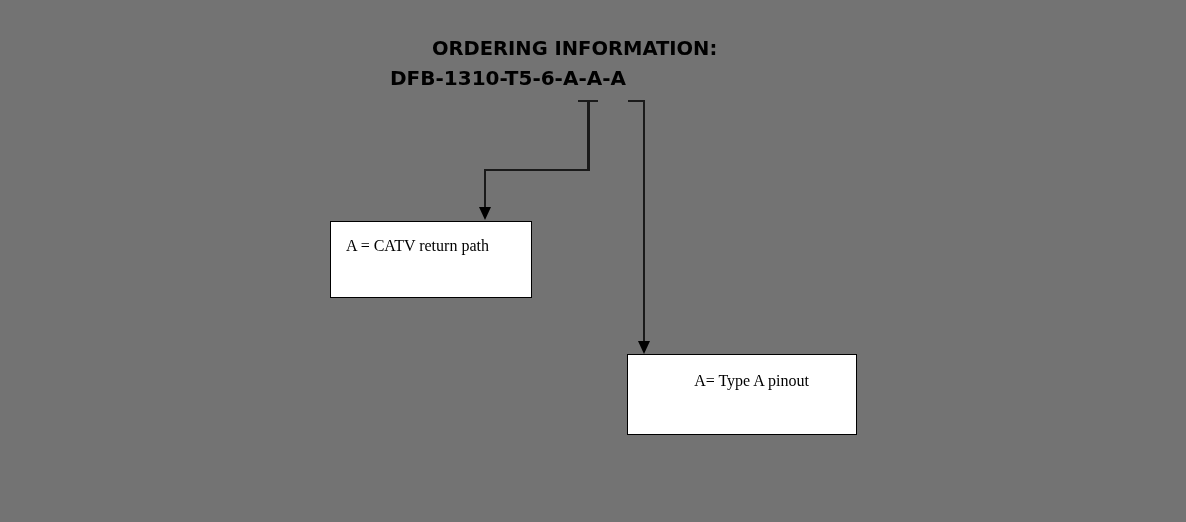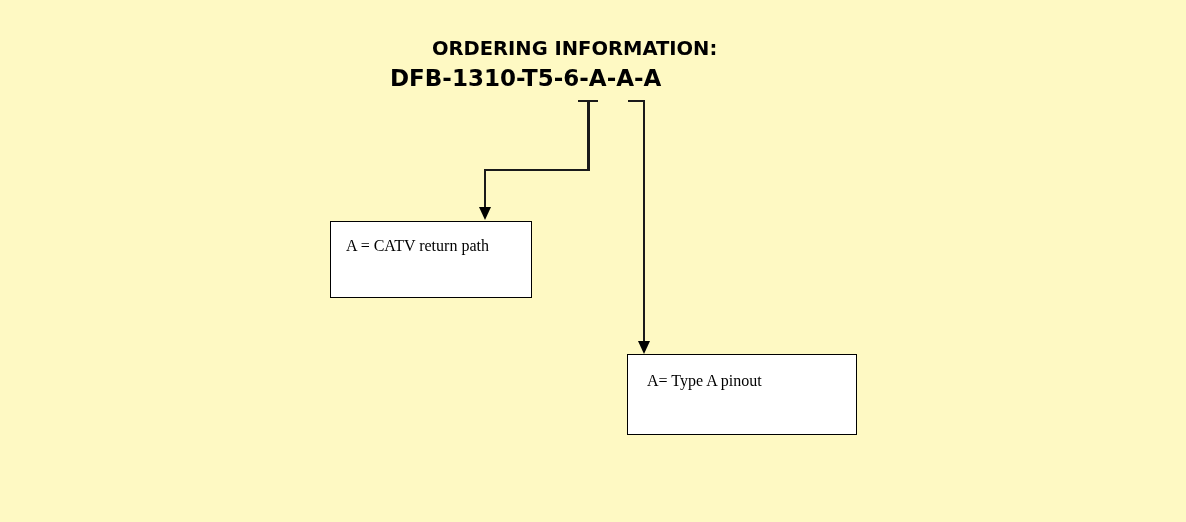--- a/index.html
+++ b/index.html
@@ -4,42 +4,42 @@
 <style>
   html, body {
     margin: 0;
     padding: 0;
     background: #ffffff;
   }
   #page {
     position: relative;
     width: 1186px;
     height: 522px;
-    background: #fef9c3;
+    background: #737373;
     overflow: hidden;
     font-family: "Liberation Serif", "DejaVu Serif", serif;
   }
   .heading-line1 {
     position: absolute;
     left: 432px;
     top: 37px;
     font-family: "DejaVu Sans", "Liberation Sans", sans-serif;
     font-weight: bold;
     font-size: 19.5px;
     line-height: 24px;
     color: #000000;
     white-space: nowrap;
   }
   .heading-line2 {
     position: absolute;
     left: 390px;
     top: 66px;
     font-family: "DejaVu Sans", "Liberation Sans", sans-serif;
     font-weight: bold;
-    font-size: 23px;
+    font-size: 20px;
     line-height: 24px;
     color: #000000;
     white-space: nowrap;
   }
 
   
   .connectors {
     position: absolute;
     left: 0;
     top: 0;
@@ -68,20 +68,21 @@
     left: 330px;
     top: 221px;
     width: 202px;
     height: 77px;
   }
   #box-pinout {
     left: 627px;
     top: 354px;
     width: 230px;
     height: 81px;
+    text-align: center;
   }
   #box-pinout .callout-text {
     padding: 11px 0 0 19px;
   }
 </style>
 </head>
 <body>
 
 <div id="page">
 

